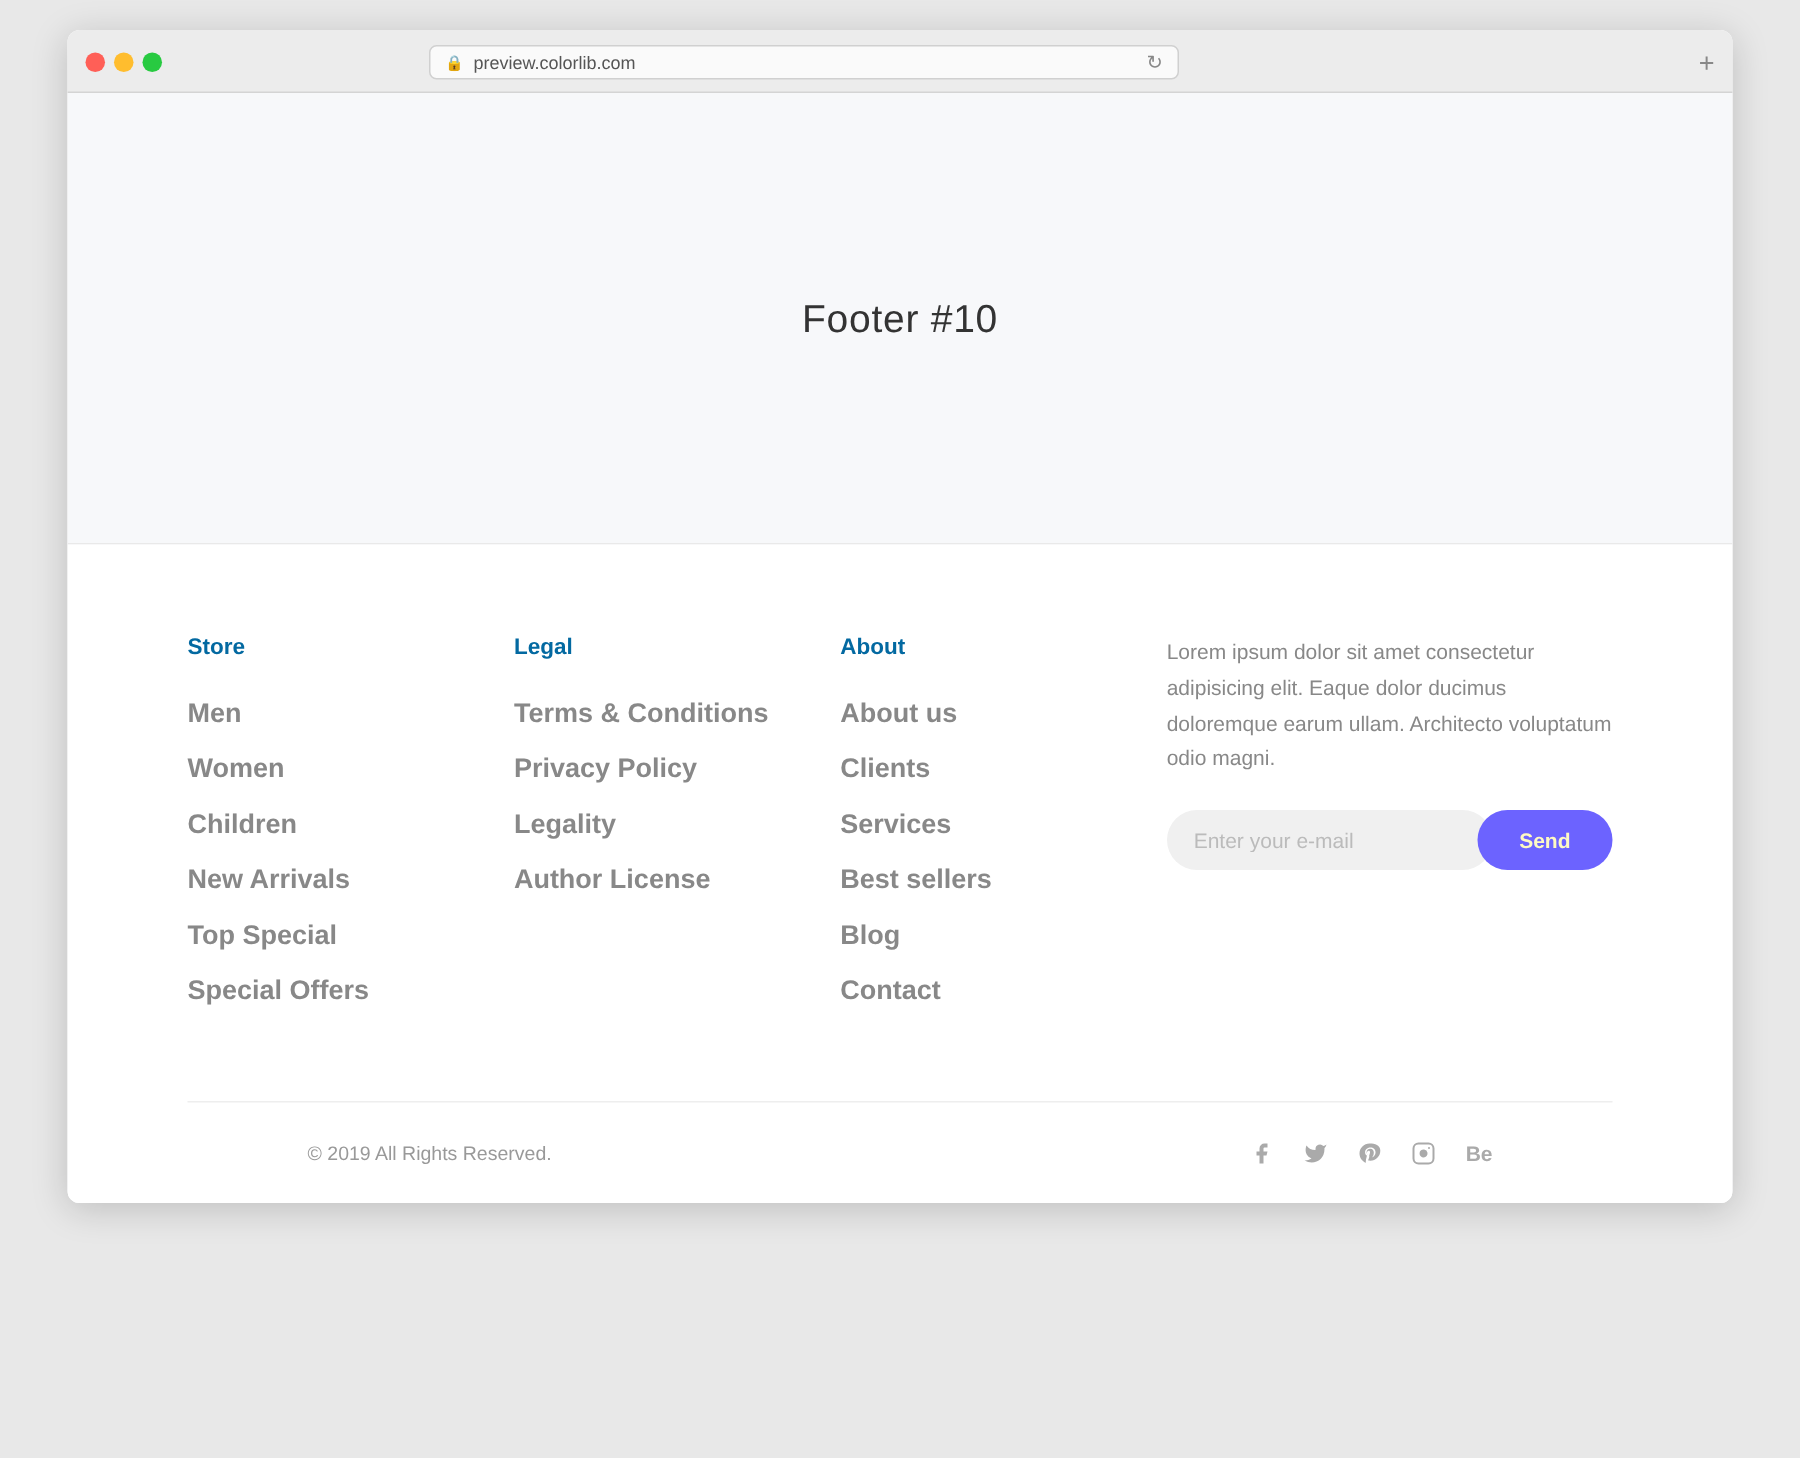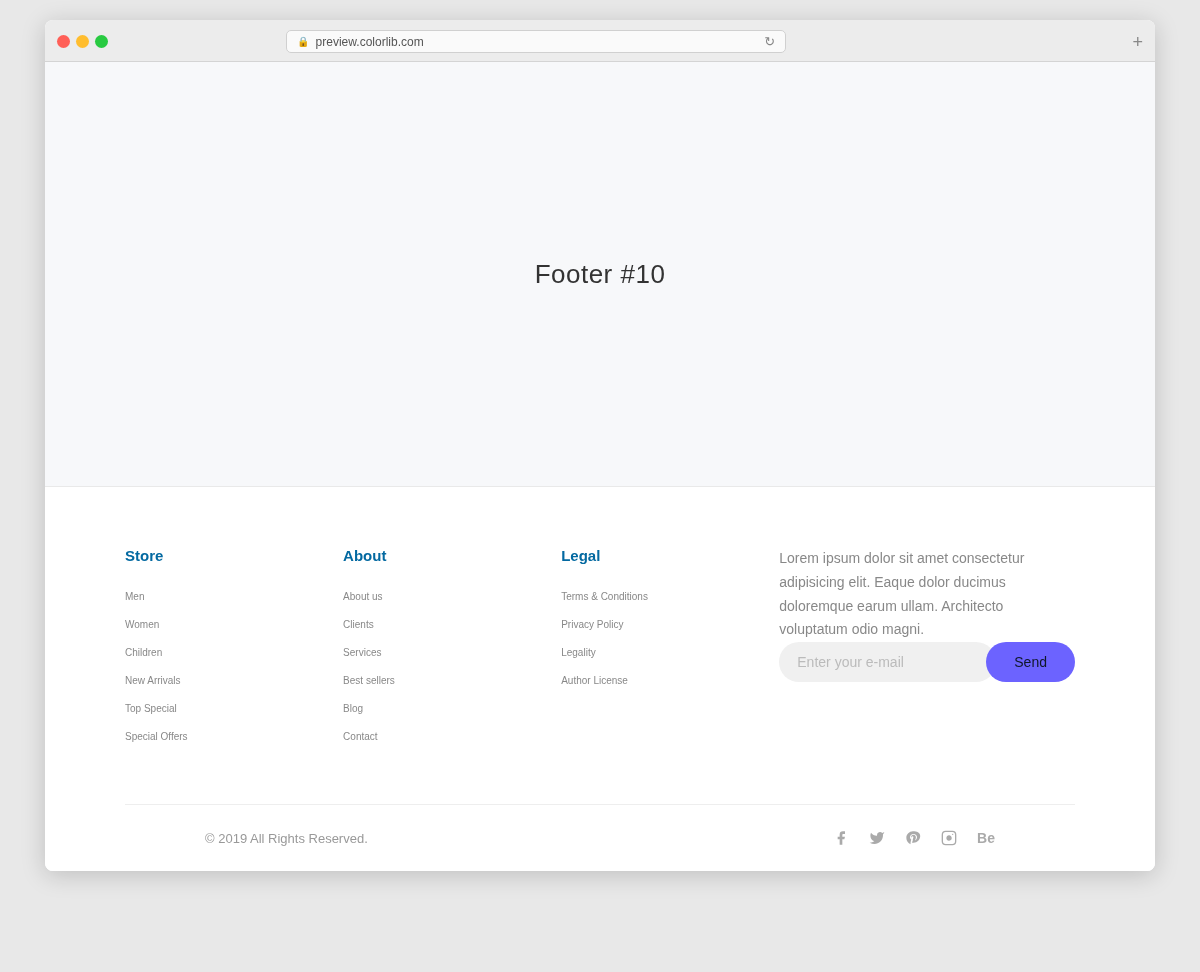--- a/index.html
+++ b/index.html
@@ -81,21 +81,21 @@
     }
 
     
     .browser-content {
       background: #f7f8fa;
     }
 
     
     .page-header {
       background: #f7f8fa;
-      height: 425px;
+      height: 301px;
       display: flex;
       align-items: center;
       justify-content: center;
       border-bottom: 1px solid #e9e9e9;
     }
     .page-title {
       font-size: 26px;
       font-weight: 400;
       color: #333;
       letter-spacing: 0.5px;
@@ -125,35 +125,37 @@
     }
 
     .footer-links {
       list-style: none;
       display: flex;
       flex-direction: column;
       gap: 10px;
     }
 
     .footer-links li a {
-      font-size: 10px;
+      font-size: 18px;
       color: #888;
       text-decoration: none;
       line-height: 1.5;
+      font-weight: bold;
     }
 
     
     .subscribe-col {
       flex: 1.3;
     }
 
     .subscribe-description {
       font-size: 14px;
       color: #888;
       line-height: 1.7;
+      margin-bottom: 22px;
     }
 
     .subscribe-form {
       display: flex;
       align-items: flex-start;
       gap: 0;
     }
 
     .email-input {
       flex: 1;
@@ -165,25 +167,25 @@
       color: #aaa;
       outline: none;
     }
     .email-input::placeholder {
       color: #bbb;
     }
 
     .send-button {
       padding: 12px 28px;
       background: #6c63ff;
-      color: #0f172a;
+      color: #fef9c3;
       border: none;
       border-radius: 30px;
       font-size: 14px;
-      font-weight: 400;
+      font-weight: 700;
       cursor: pointer;
       margin-left: -10px;
       white-space: nowrap;
     }
 
     
     .footer-bottom {
       border-top: 1px solid #eee;
       padding: 24px 80px;
       display: flex;
@@ -250,38 +252,38 @@
             <li><a href="#">Men</a></li>
             <li><a href="#">Women</a></li>
             <li><a href="#">Children</a></li>
             <li><a href="#">New Arrivals</a></li>
             <li><a href="#">Top Special</a></li>
             <li><a href="#">Special Offers</a></li>
           </ul>
         </div>
 
         <div class="footer-col">
+          <div class="footer-col-heading">Legal</div>
+          <ul class="footer-links">
+            <li><a href="#">Terms &amp; Conditions</a></li>
+            <li><a href="#">Privacy Policy</a></li>
+            <li><a href="#">Legality</a></li>
+            <li><a href="#">Author License</a></li>
+          </ul>
+        </div>
+
+        <div class="footer-col">
           <div class="footer-col-heading">About</div>
           <ul class="footer-links">
             <li><a href="#">About us</a></li>
             <li><a href="#">Clients</a></li>
             <li><a href="#">Services</a></li>
             <li><a href="#">Best sellers</a></li>
             <li><a href="#">Blog</a></li>
             <li><a href="#">Contact</a></li>
-          </ul>
-        </div>
-
-        <div class="footer-col">
-          <div class="footer-col-heading">Legal</div>
-          <ul class="footer-links">
-            <li><a href="#">Terms &amp; Conditions</a></li>
-            <li><a href="#">Privacy Policy</a></li>
-            <li><a href="#">Legality</a></li>
-            <li><a href="#">Author License</a></li>
           </ul>
         </div>
 
         <div class="footer-col subscribe-col">
           <p class="subscribe-description">Lorem ipsum dolor sit amet consectetur adipisicing elit. Eaque dolor ducimus doloremque earum ullam. Architecto voluptatum odio magni.</p>
           <div class="subscribe-form">
             <input type="email" class="email-input" placeholder="Enter your e-mail" style="">
             <button class="send-button">Send</button>
           </div>
         </div>

